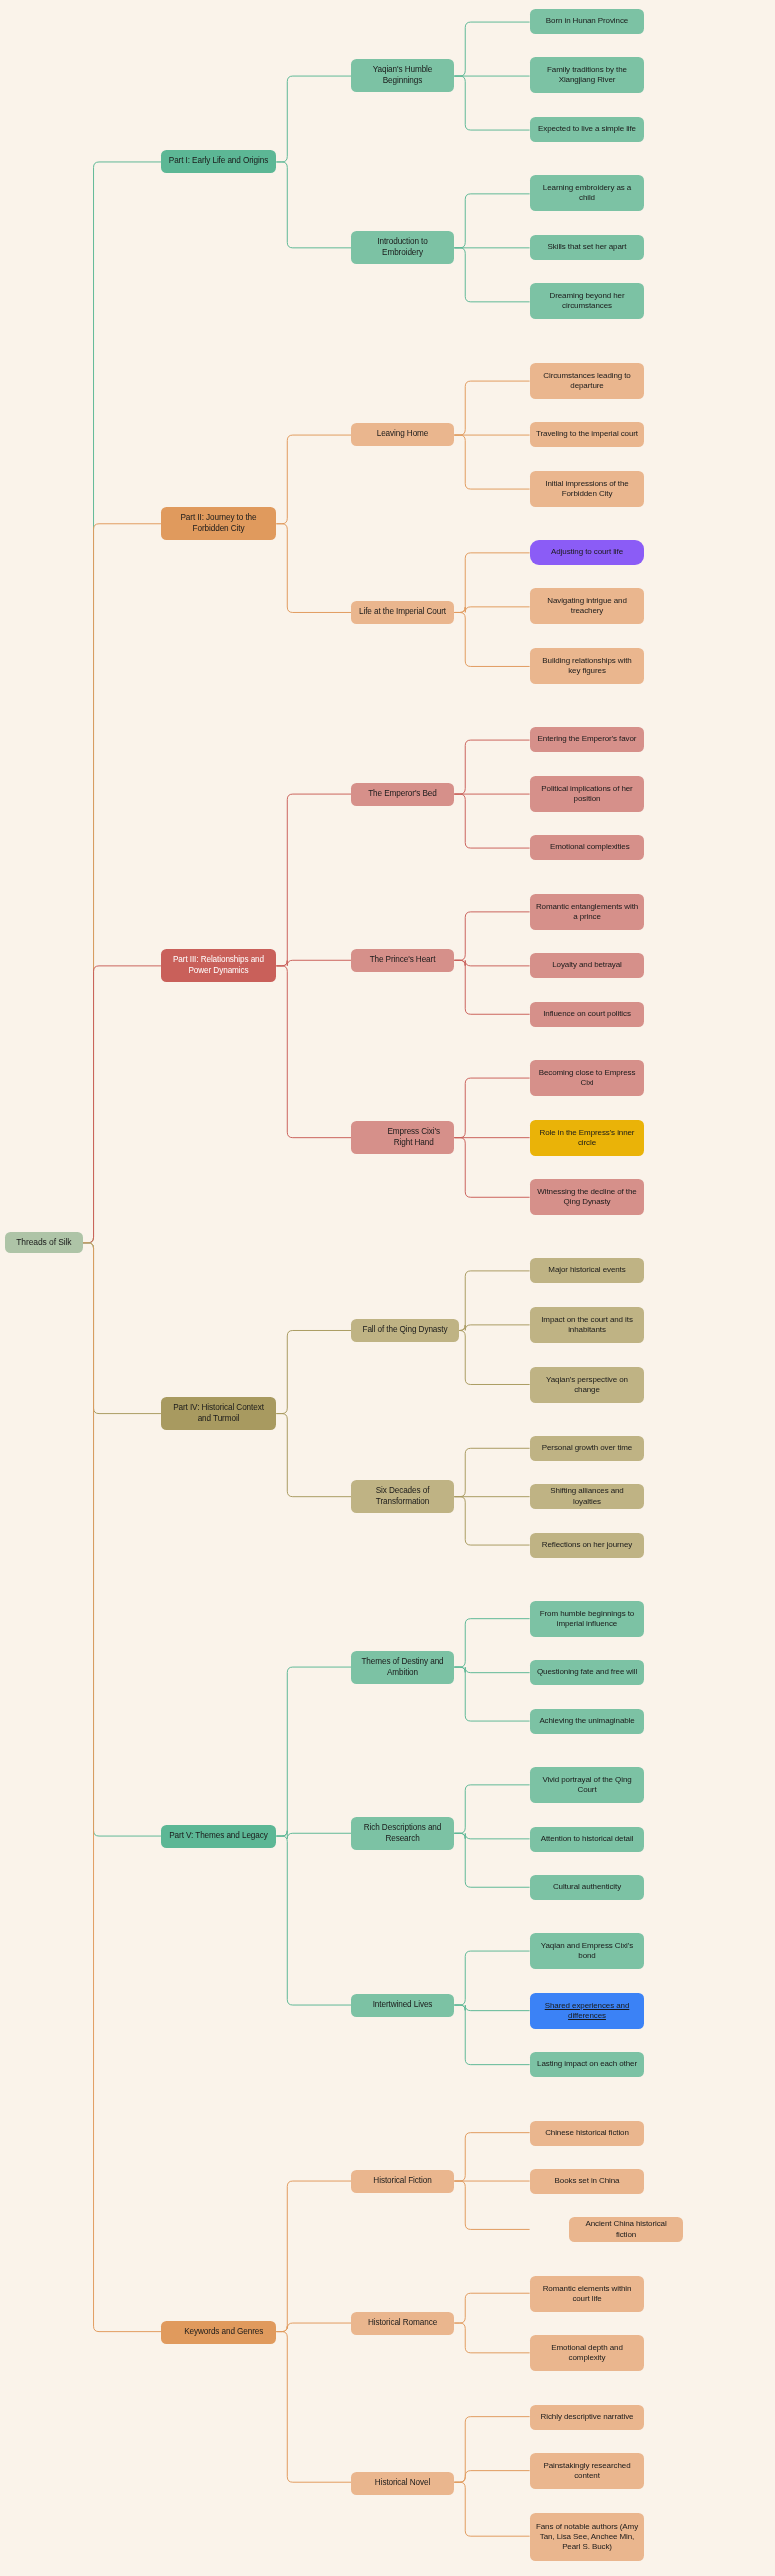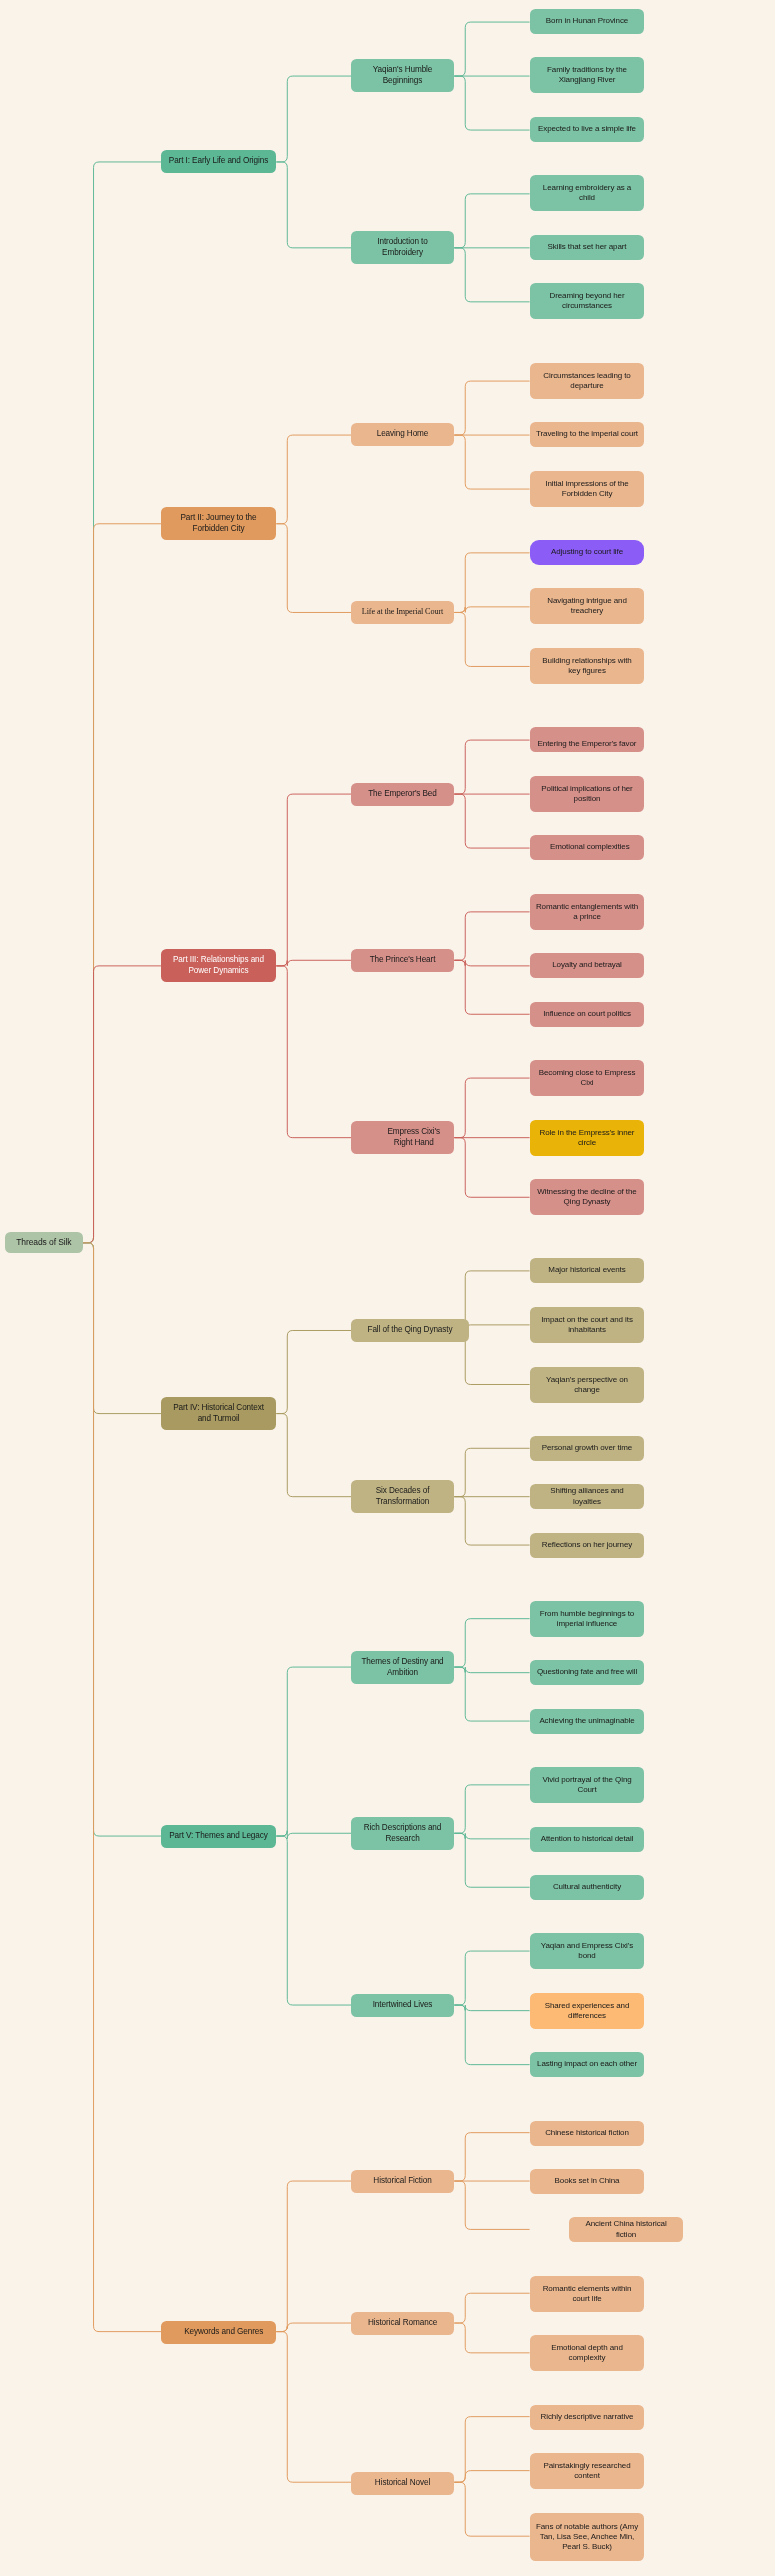--- a/index.html
+++ b/index.html
@@ -139,39 +139,39 @@
     </div>
     <div class="node lvl3" style="left: 530px; top: 363px; width: 114px; height: 36px; background: rgb(234, 182, 142);">
       <span>Circumstances leading to departure</span>
     </div>
     <div class="node lvl3" style="left: 530px; top: 422px; width: 114px; height: 25px; background: rgb(234, 182, 142);">
       <span>Traveling to the imperial court</span>
     </div>
     <div class="node lvl3" style="left: 530px; top: 471px; width: 114px; height: 36px; background: rgb(234, 182, 142);">
       <span>Initial impressions of the Forbidden City</span>
     </div>
-    <div class="node lvl2" style="left: 351px; top: 601px; width: 103px; height: 22.5px; background: rgb(234, 182, 142); font-family: Liberation Serif, serif;">
+    <div class="node lvl2" style="left: 351px; top: 601px; width: 103px; height: 22.5px; background: rgb(234, 182, 142);">
       <span>Life at the Imperial Court</span>
     </div>
     <div class="node lvl3" style="left: 530px; top: 540px; width: 114px; height: 25px; background: #8b5cf6; border-radius: 9px;">
       <span>Adjusting to court life</span>
     </div>
     <div class="node lvl3" style="left: 530px; top: 588px; width: 114px; height: 36px; background: rgb(234, 182, 142);">
       <span>Navigating intrigue and treachery</span>
     </div>
     <div class="node lvl3" style="left: 530px; top: 648px; width: 114px; height: 36px; background: rgb(234, 182, 142);">
       <span>Building relationships with key figures</span>
     </div>
     <div class="node lvl1 white-text" style="left: 161px; top: 949px; width: 115px; height: 33px; background: rgb(201, 96, 90);">
       <span>Part III: Relationships and Power Dynamics</span>
     </div>
     <div class="node lvl2" style="left: 351px; top: 783px; width: 103px; height: 22.5px; background: rgb(214, 144, 138);">
       <span>The Emperor's Bed</span>
     </div>
-    <div class="node lvl3" style="left: 530px; top: 727px; width: 114px; height: 25px; background: rgb(214, 144, 138); align-items: flex-end;">
+    <div class="node lvl3" style="left: 530px; top: 727px; width: 114px; height: 25px; background: rgb(214, 144, 138);">
       <span>Entering the Emperor's favor</span>
     </div>
     <div class="node lvl3" style="left: 530px; top: 776px; width: 114px; height: 36px; background: rgb(214, 144, 138);">
       <span>Political implications of her position</span>
     </div>
     <div class="node lvl3" style="left: 530px; top: 835px; width: 114px; height: 25px; background: rgb(214, 144, 138); padding-left: 11px;">
       <span>Emotional complexities</span>
     </div>
     <div class="node lvl2" style="left: 351px; top: 949px; width: 103px; height: 22.5px; background: rgb(214, 144, 138);">
       <span>The Prince's Heart</span>
@@ -193,21 +193,21 @@
     </div>
     <div class="node lvl3" style="left: 530px; top: 1120px; width: 114px; height: 36px; background: #eab308;">
       <span>Role in the Empress's inner circle</span>
     </div>
     <div class="node lvl3" style="left: 530px; top: 1179px; width: 114px; height: 36px; background: rgb(214, 144, 138);">
       <span>Witnessing the decline of the Qing Dynasty</span>
     </div>
     <div class="node lvl1" style="left: 161px; top: 1397px; width: 115px; height: 33px; background: rgb(168, 154, 96);">
       <span>Part IV: Historical Context and Turmoil</span>
     </div>
-    <div class="node lvl2" style="left: 351px; top: 1319px; width: 118px; height: 22.5px; background: rgb(191, 179, 132); align-items: center;">
+    <div class="node lvl2" style="left: 351px; top: 1319px; width: 108px; height: 22.5px; background: rgb(191, 179, 132); align-items: center;">
       <span>Fall of the Qing Dynasty</span>
     </div>
     <div class="node lvl3" style="left: 530px; top: 1258px; width: 114px; height: 25px; background: rgb(191, 179, 132);">
       <span>Major historical events</span>
     </div>
     <div class="node lvl3" style="left: 530px; top: 1307px; width: 114px; height: 36px; background: rgb(191, 179, 132);">
       <span>Impact on the court and its inhabitants</span>
     </div>
     <div class="node lvl3" style="left: 530px; top: 1367px; width: 114px; height: 36px; background: rgb(191, 179, 132);">
       <span>Yaqian's perspective on change</span>
@@ -250,21 +250,21 @@
     </div>
     <div class="node lvl3" style="left: 530px; top: 1875px; width: 114px; height: 25px; background: rgb(124, 194, 164);">
       <span>Cultural authenticity</span>
     </div>
     <div class="node lvl2" style="left: 351px; top: 1994px; width: 103px; height: 22.5px; background: rgb(124, 194, 164);">
       <span>Intertwined Lives</span>
     </div>
     <div class="node lvl3" style="left: 530px; top: 1933px; width: 114px; height: 36px; background: rgb(124, 194, 164);">
       <span>Yaqian and Empress Cixi's bond</span>
     </div>
-    <div class="node lvl3" style="left: 530px; top: 1993px; width: 114px; height: 36px; background: #fdba74;">
+    <div class="node lvl3" style="left: 530px; top: 1993px; width: 114px; height: 36px; background: #3b82f6; text-decoration: underline;">
       <span>Shared experiences and differences</span>
     </div>
     <div class="node lvl3" style="left: 530px; top: 2052px; width: 114px; height: 25px; background: rgb(124, 194, 164);">
       <span>Lasting impact on each other</span>
     </div>
     <div class="node lvl1" style="left: 161px; top: 2321px; width: 115px; height: 22.5px; background: rgb(224, 154, 93); padding-left: 16px;">
       <span>Keywords and Genres</span>
     </div>
     <div class="node lvl2" style="left: 351px; top: 2170px; width: 103px; height: 22.5px; background: rgb(234, 182, 142);">
       <span>Historical Fiction</span>

